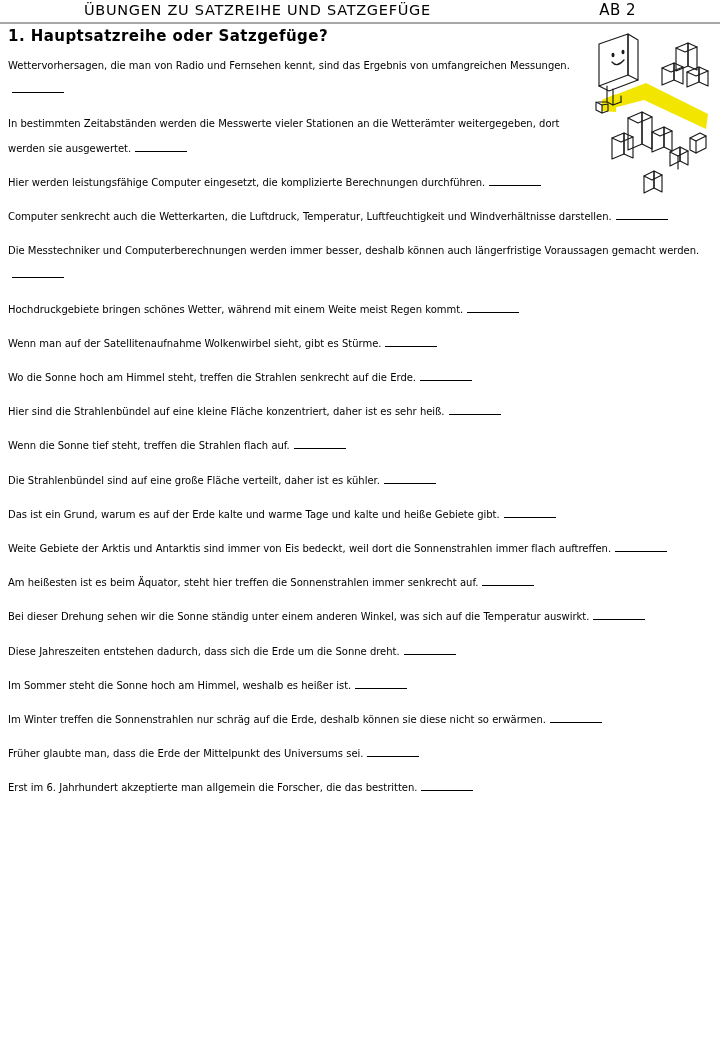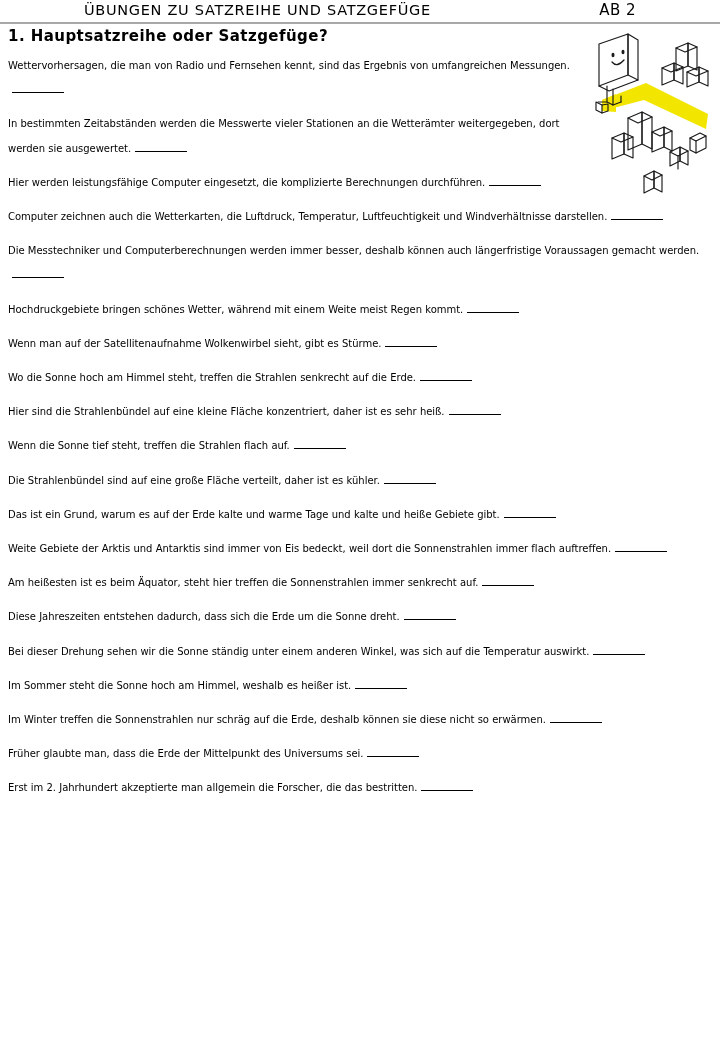--- a/index.html
+++ b/index.html
@@ -166,31 +166,31 @@
   </svg>
 </div>
 
 <main class="sheet-body">
   <h2 class="task-heading">1. Hauptsatzreihe oder Satzgefüge?</h2>
 
   <div class="lines" id="sentence-list">
       <p class="line narrow"><span>Wettervorhersagen, die man von Radio und Fernsehen kennt, sind das Ergebnis von umfangreichen Messungen.</span><span class="blank"></span></p>
       <p class="line narrow"><span>In bestimmten Zeitabständen werden die Messwerte vieler Stationen an die Wetterämter weitergegeben, dort werden sie ausgewertet.</span><span class="blank"></span></p>
       <p class="line narrow"><span>Hier werden leistungsfähige Computer eingesetzt, die komplizierte Berechnungen durchführen.</span><span class="blank"></span></p>
-      <p class="line"><span>Computer zeichnen auch die Wetterkarten, die Luftdruck, Temperatur, Luftfeuchtigkeit und Windverhältnisse darstellen.</span><span class="blank"></span></p>
+      <p class="line"><span>Computer senkrecht auch die Wetterkarten, die Luftdruck, Temperatur, Luftfeuchtigkeit und Windverhältnisse darstellen.</span><span class="blank"></span></p>
       <p class="line"><span>Die Messtechniker und Computerberechnungen werden immer besser, deshalb können auch längerfristige Voraussagen gemacht werden.</span><span class="blank"></span></p>
       <p class="line"><span>Hochdruckgebiete bringen schönes Wetter, während mit einem Weite meist Regen kommt.</span><span class="blank"></span></p>
       <p class="line"><span>Wenn man auf der Satellitenaufnahme Wolkenwirbel sieht, gibt es Stürme.</span><span class="blank"></span></p>
       <p class="line"><span>Wo die Sonne hoch am Himmel steht, treffen die Strahlen senkrecht auf die Erde.</span><span class="blank"></span></p>
       <p class="line"><span>Hier sind die Strahlenbündel auf eine kleine Fläche konzentriert, daher ist es sehr heiß.</span><span class="blank"></span></p>
       <p class="line"><span>Wenn die Sonne tief steht, treffen die Strahlen flach auf.</span><span class="blank"></span></p>
       <p class="line"><span>Die Strahlenbündel sind auf eine große Fläche verteilt, daher ist es kühler.</span><span class="blank"></span></p>
       <p class="line"><span>Das ist ein Grund, warum es auf der Erde kalte und warme Tage und kalte und heiße Gebiete gibt.</span><span class="blank"></span></p>
       <p class="line"><span>Weite Gebiete der Arktis und Antarktis sind immer von Eis bedeckt, weil dort die Sonnenstrahlen immer flach auftreffen.</span><span class="blank"></span></p>
       <p class="line"><span>Am heißesten ist es beim Äquator, steht hier treffen die Sonnenstrahlen immer senkrecht auf.</span><span class="blank"></span></p>
+      <p class="line"><span>Bei dieser Drehung sehen wir die Sonne ständig unter einem anderen Winkel, was sich auf die Temperatur auswirkt.</span><span class="blank"></span></p>
       <p class="line"><span>Diese Jahreszeiten entstehen dadurch, dass sich die Erde um die Sonne dreht.</span><span class="blank"></span></p>
-      <p class="line"><span>Bei dieser Drehung sehen wir die Sonne ständig unter einem anderen Winkel, was sich auf die Temperatur auswirkt.</span><span class="blank"></span></p>
       <p class="line"><span>Im Sommer steht die Sonne hoch am Himmel, weshalb es heißer ist.</span><span class="blank"></span></p>
       <p class="line"><span>Im Winter treffen die Sonnenstrahlen nur schräg auf die Erde, deshalb können sie diese nicht so erwärmen.</span><span class="blank"></span></p>
       <p class="line"><span>Früher glaubte man, dass die Erde der Mittelpunkt des Universums sei.</span><span class="blank"></span></p>
-      <p class="line"><span>Erst im 2. Jahrhundert akzeptierte man allgemein die Forscher, die das bestritten.</span><span class="blank"></span></p>
+      <p class="line"><span>Erst im 6. Jahrhundert akzeptierte man allgemein die Forscher, die das bestritten.</span><span class="blank"></span></p>
     </div>
 </main>
 
 </body></html>

